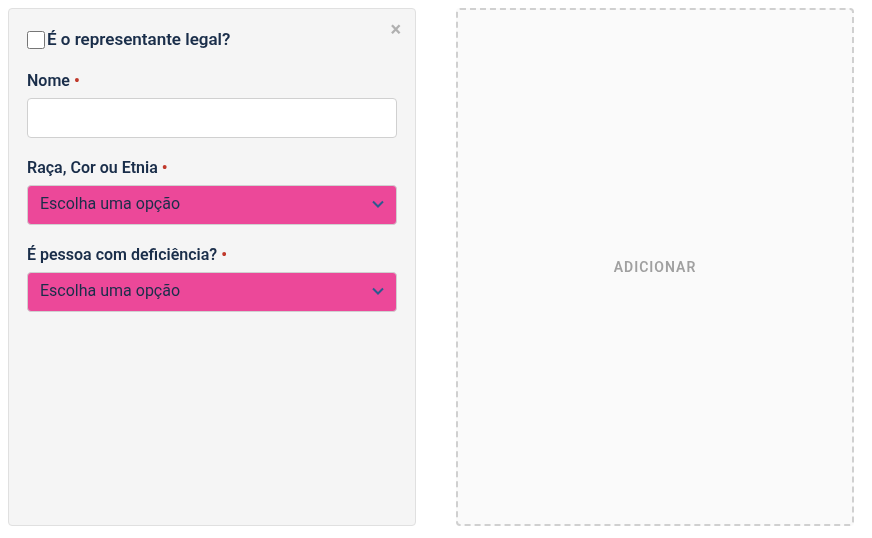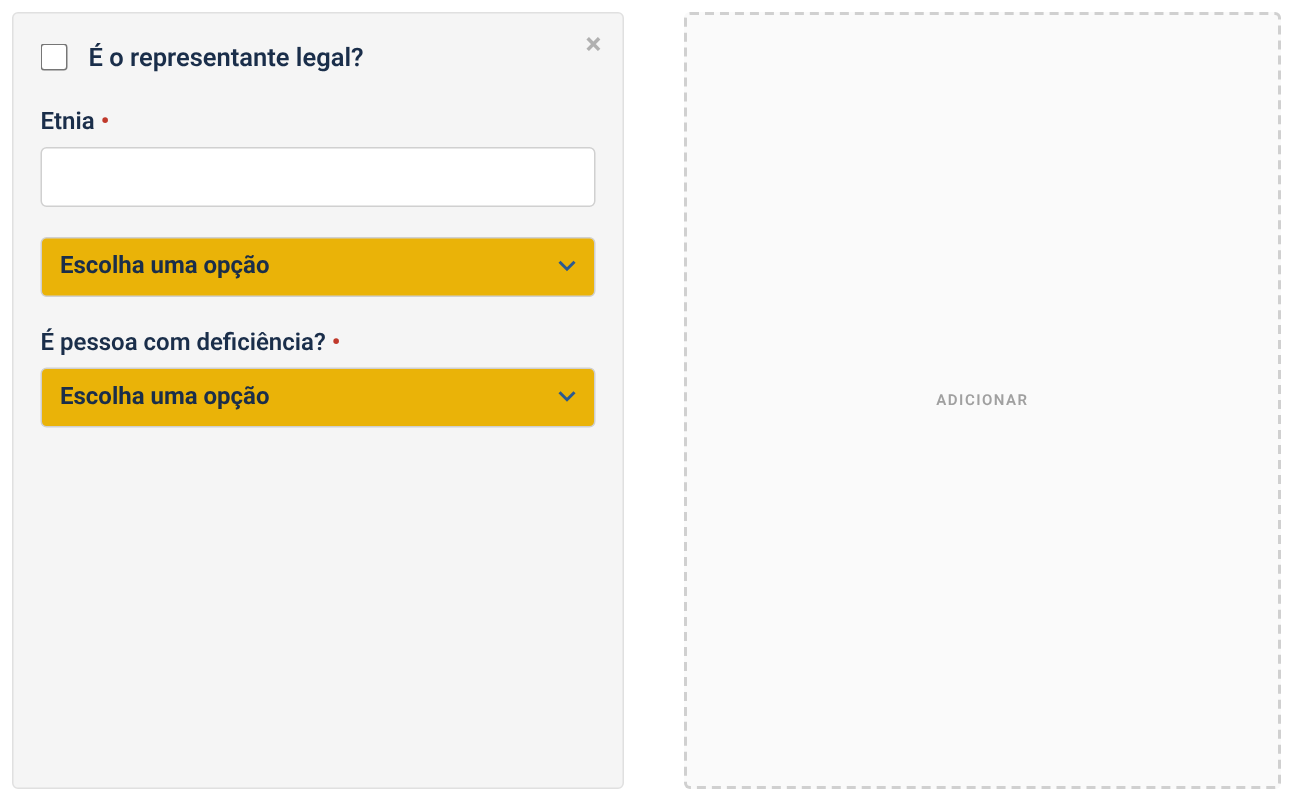--- a/index.html
+++ b/index.html
@@ -31,22 +31,22 @@
       top: 10px;
       right: 14px;
       color: #b0b0b0;
       font-size: 20px;
       font-weight: bold;
       cursor: pointer;
       line-height: 1;
     }
     .checkbox-row {
       display: flex;
-      align-items: flex-start;
-      gap: 14px;
+      align-items: flex-end;
+      gap: 2px;
       margin-bottom: 22px;
     }
     .checkbox-row input[type="checkbox"] {
       width: 18px;
       height: 18px;
       border: 1px solid #ccc;
       background: #fff;
       cursor: pointer;
     }
     .checkbox-row label {
@@ -94,25 +94,24 @@
     .select-wrapper {
       position: relative;
     }
     .form-select {
       width: 100%;
       height: 40px;
       padding: 8px 36px 8px 12px;
       border: 1px solid #d0d0d0;
       border-radius: 4px;
       font-size: 16px;
-      background: #eab308;
+      background: #ec4899;
       color: #1a2e4a;
       appearance: none;
       cursor: pointer;
-      font-weight: bold;
     }
     .chevron-icon {
       position: absolute;
       right: 12px;
       top: 50%;
       transform: translateY(-50%);
       pointer-events: none;
       color: #2c5a8f;
     }
     .add-panel {
@@ -120,48 +119,51 @@
       height: 518px;
       border: 2px dashed #d0d0d0;
       border-radius: 4px;
       display: flex;
       align-items: center;
       justify-content: center;
       background: #fafafa;
       cursor: pointer;
     }
     .add-label {
-      font-size: 10px;
+      font-size: 14px;
       font-weight: 600;
       color: #a0a0a0;
       letter-spacing: 1px;
     }
   </style>
 </head>
 <body>
 
 <div class="container">
   <div class="form-panel">
     <span class="close-btn">×</span>
 
     <div class="checkbox-row">
       <input type="checkbox" style="">
       <label>É o representante legal?</label>
     </div>
 
     <div class="form-group">
       <label class="form-label">
-        <span>Etnia</span><span class="required">•</span>
+        <span>Nome</span><span class="required">•</span>
       </label>
       <input type="text" class="form-input" value="" style="">
     </div>
 
 
 
     <div class="form-group">
+      <label class="form-label">
+        <span>Raça, Cor ou Etnia</span><span class="required">•</span>
+      </label>
       <div class="select-wrapper">
         <div class="form-select">Escolha uma opção</div>
         <span class="chevron-icon">
           <svg width="14" height="14" viewBox="0 0 14 14" fill="none" stroke="currentColor" stroke-width="2">
             <polyline points="2,5 7,10 12,5"></polyline>
           </svg>
         </span>
       </div>
     </div>
 

